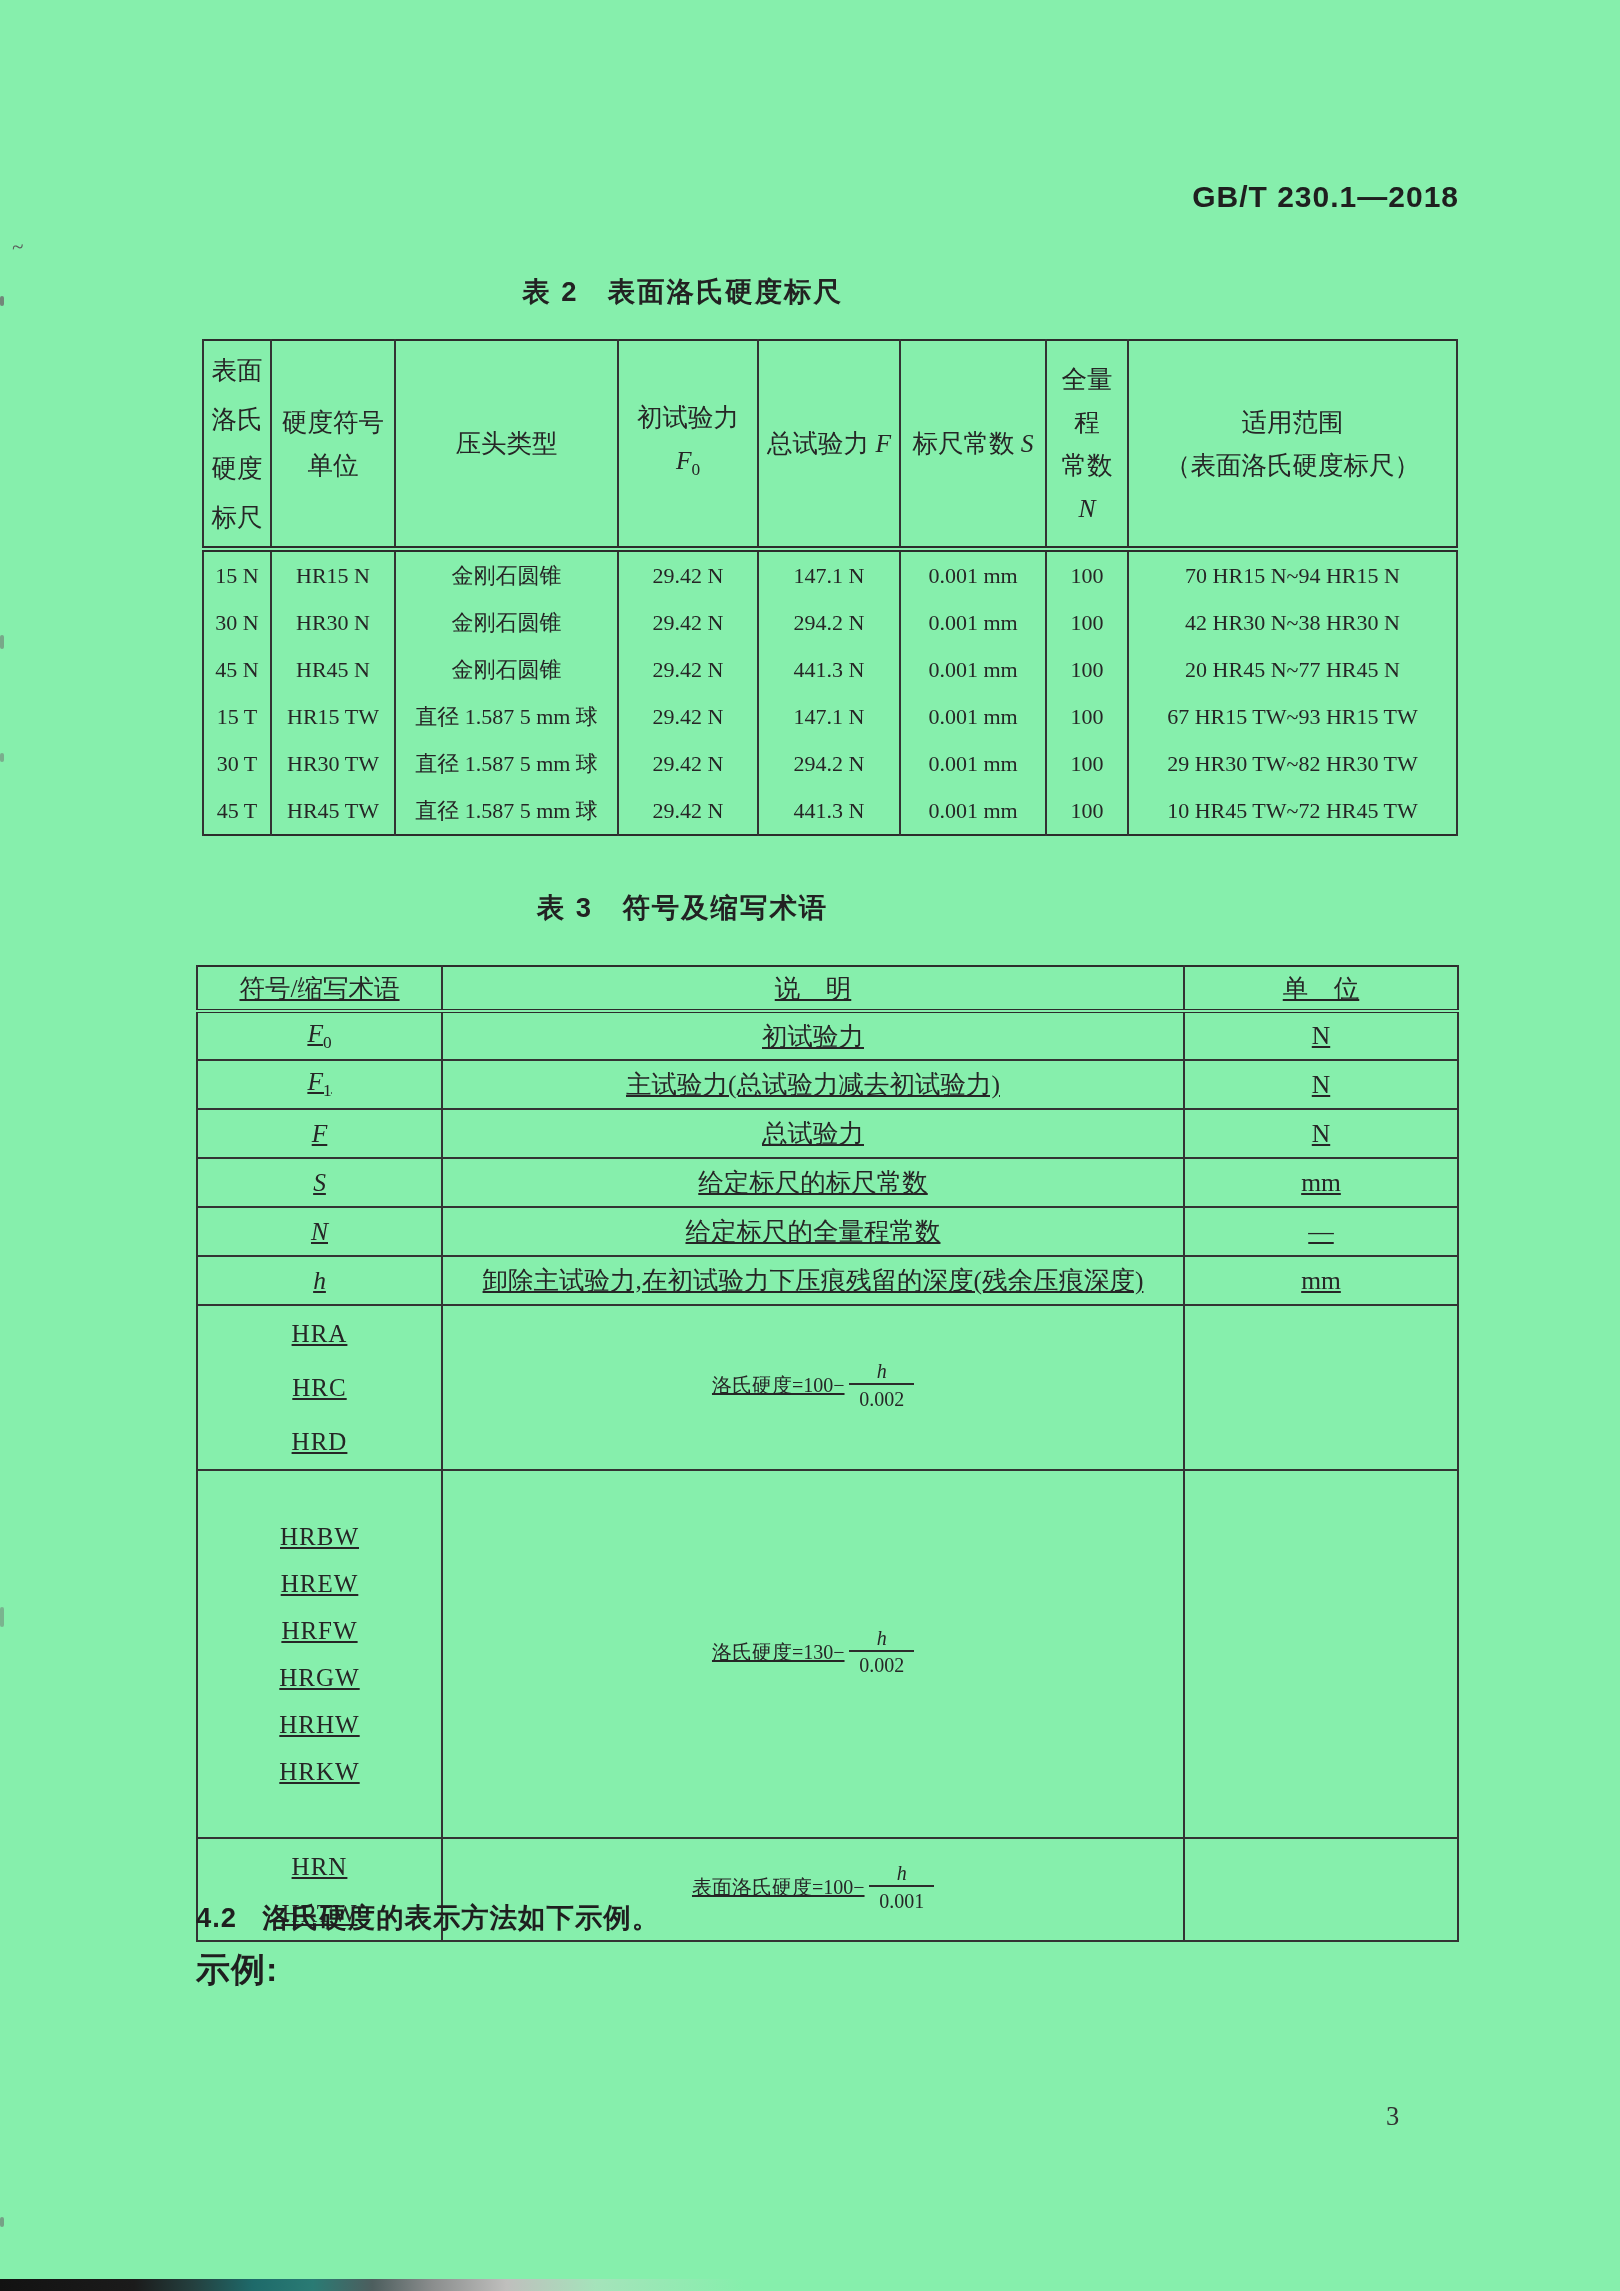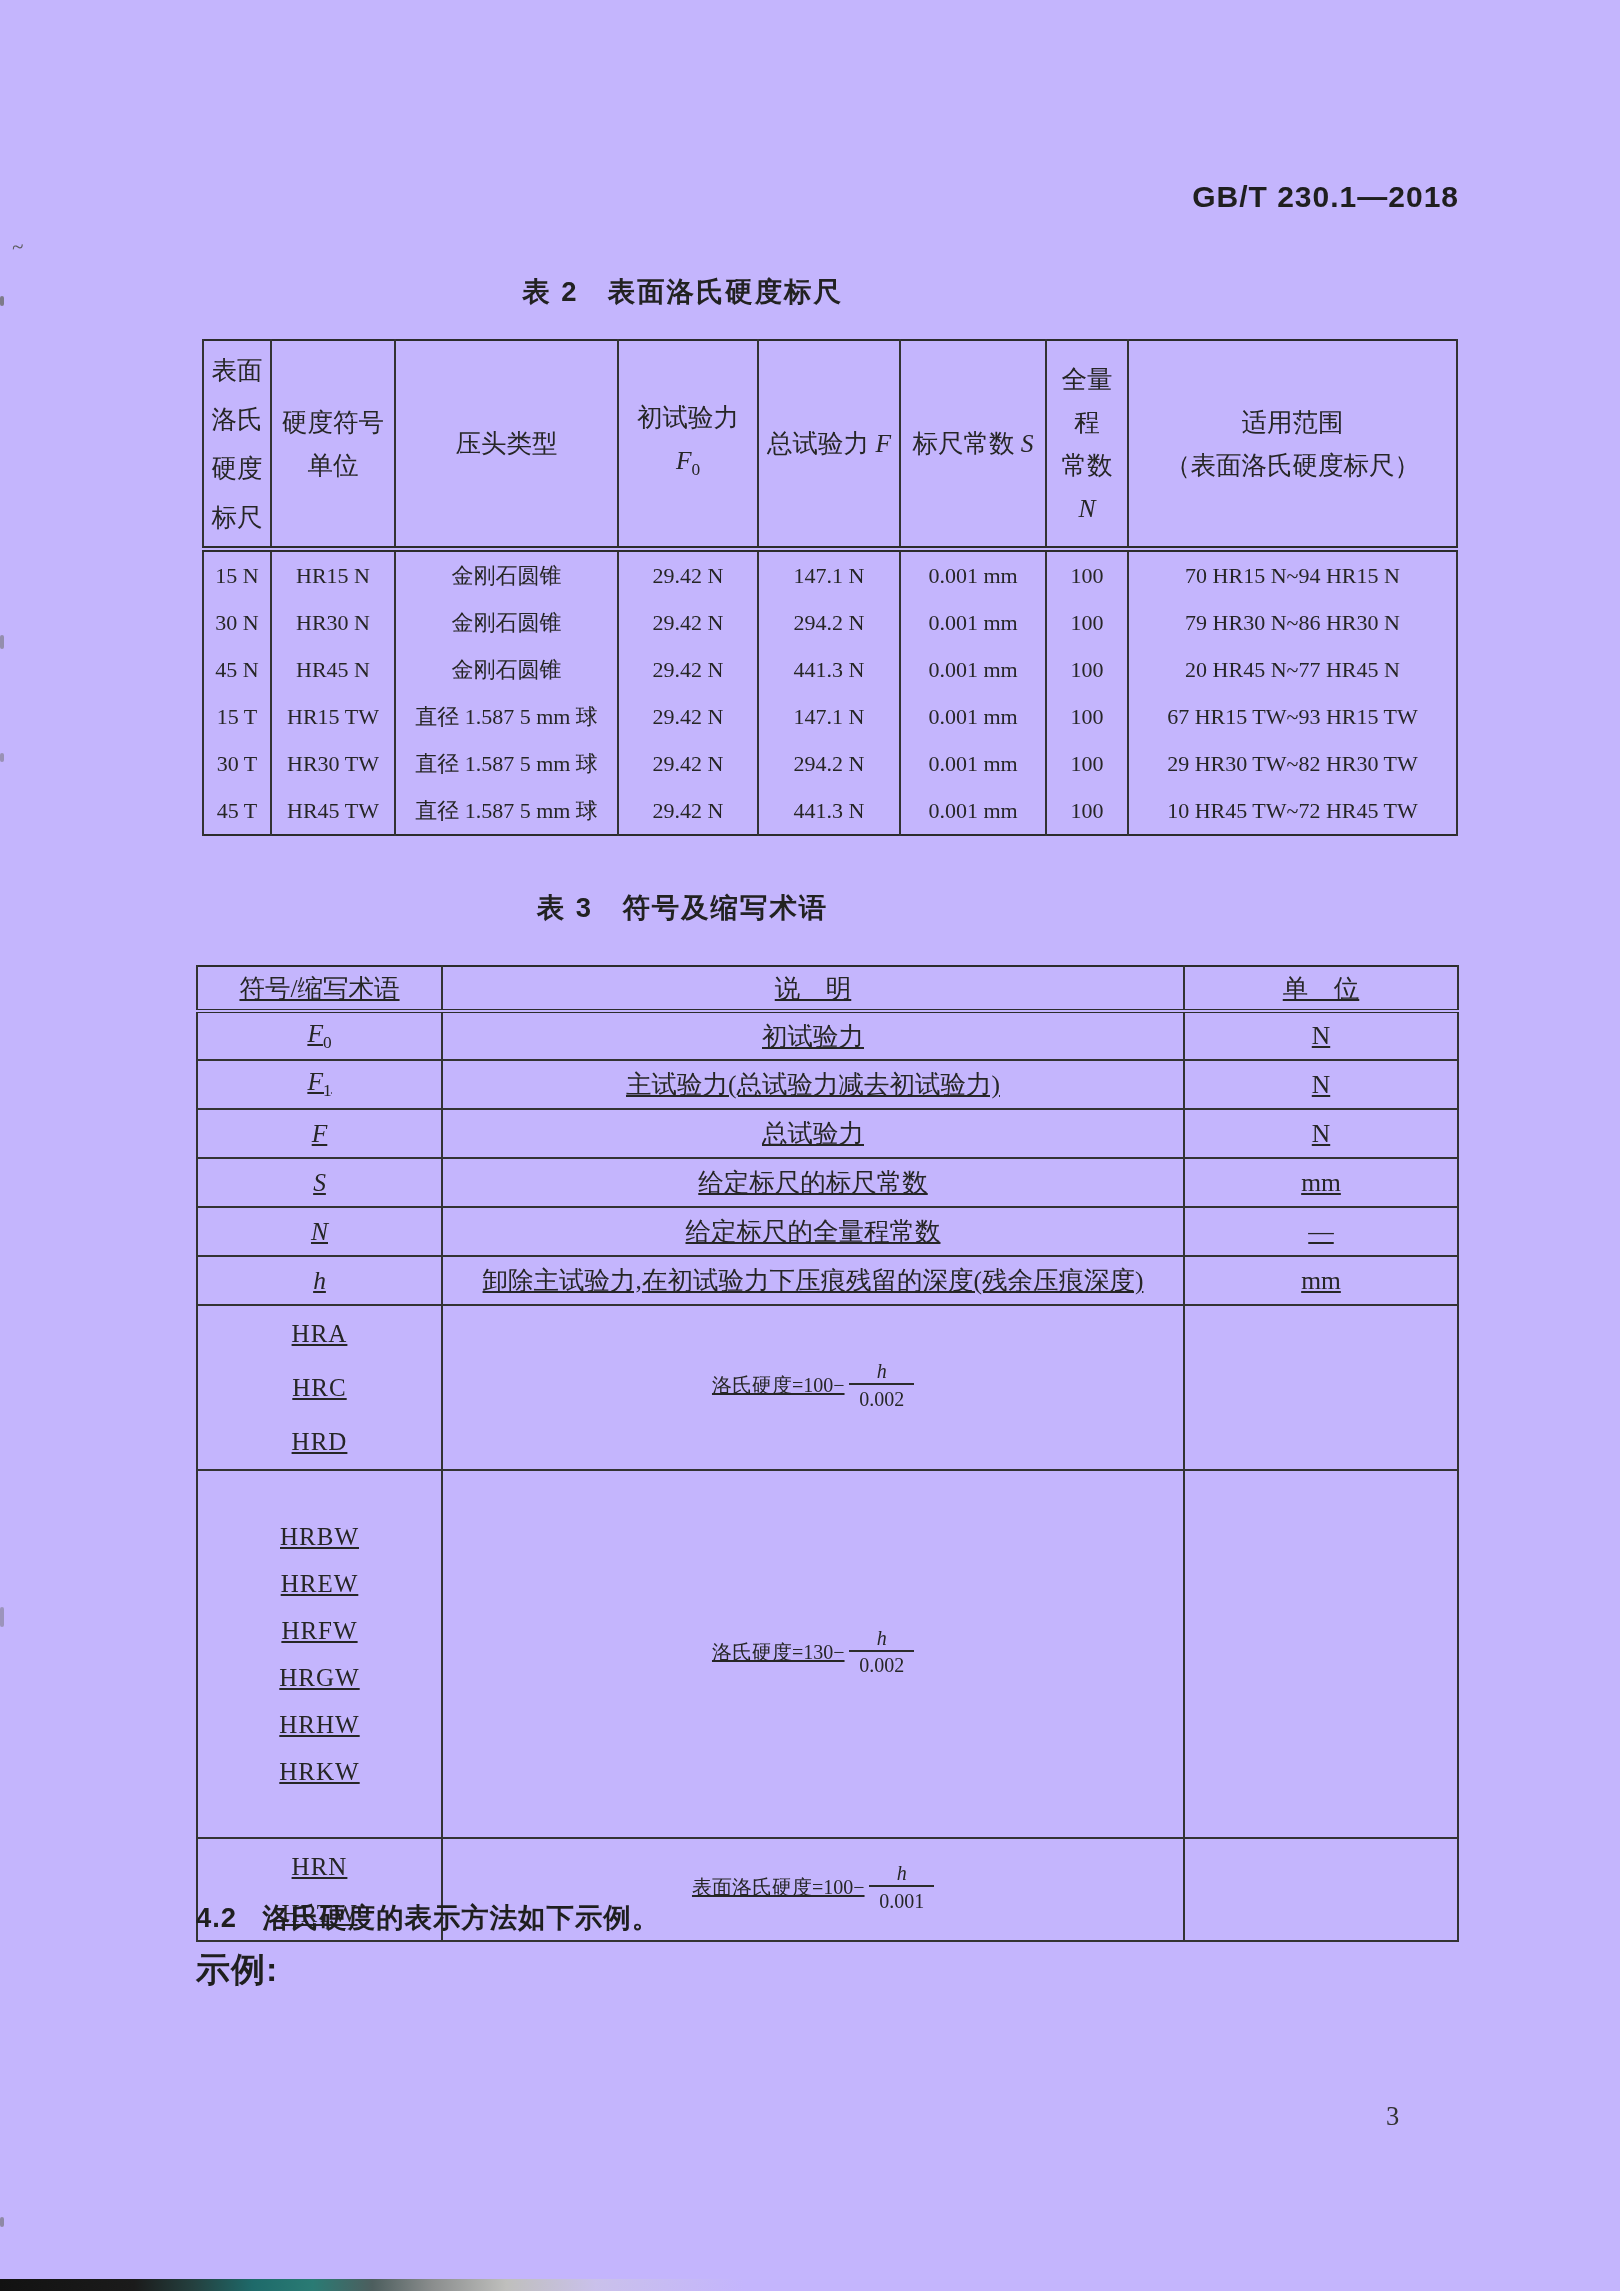--- a/index.html
+++ b/index.html
@@ -1,18 +1,18 @@
 <!DOCTYPE html>
 <html><head>
 <meta charset="utf-8">
 <style>
   html,body{margin:0;padding:0;background:#888;}
   .page{
     position:relative;width:1620px;height:2292px;margin:0 auto;
-    background:#c4b5fd;overflow:hidden;
+    background:#86efac;overflow:hidden;
     font-family:"Liberation Serif","DejaVu Serif",serif;
     color:#262626;
   }
 
   .doc-number{
     position:absolute;top:180px;left:980px;width:479px;
     text-align:right;font-weight:bold;font-size:30px;letter-spacing:1px;
     font-family:"Liberation Sans","DejaVu Sans",sans-serif;color:#1f1f1f;
   }
 
@@ -137,21 +137,21 @@
         <td>70 HR15 N~94 HR15 N</td>
       </tr>
       <tr>
         <td>30 N</td>
         <td>HR30 N</td>
         <td>金刚石圆锥</td>
         <td>29.42 N</td>
         <td>294.2 N</td>
         <td>0.001 mm</td>
         <td>100</td>
-        <td>79 HR30 N~86 HR30 N</td>
+        <td>42 HR30 N~38 HR30 N</td>
       </tr>
       <tr>
         <td>45 N</td>
         <td>HR45 N</td>
         <td>金刚石圆锥</td>
         <td>29.42 N</td>
         <td>441.3 N</td>
         <td>0.001 mm</td>
         <td>100</td>
         <td>20 HR45 N~77 HR45 N</td>

